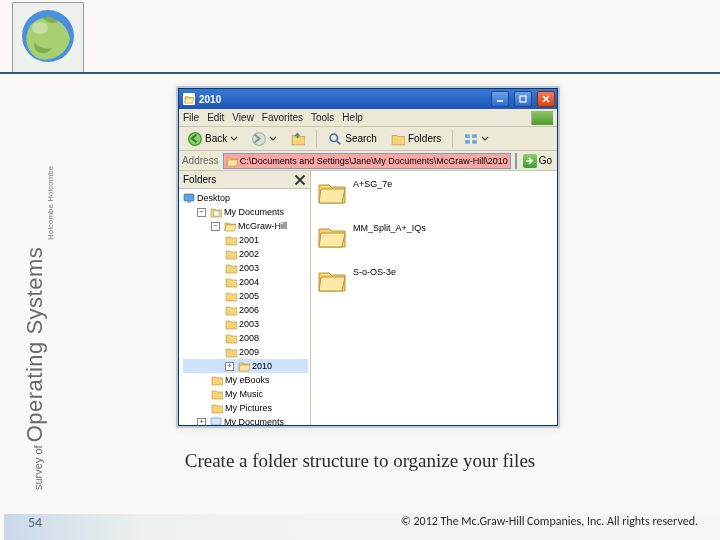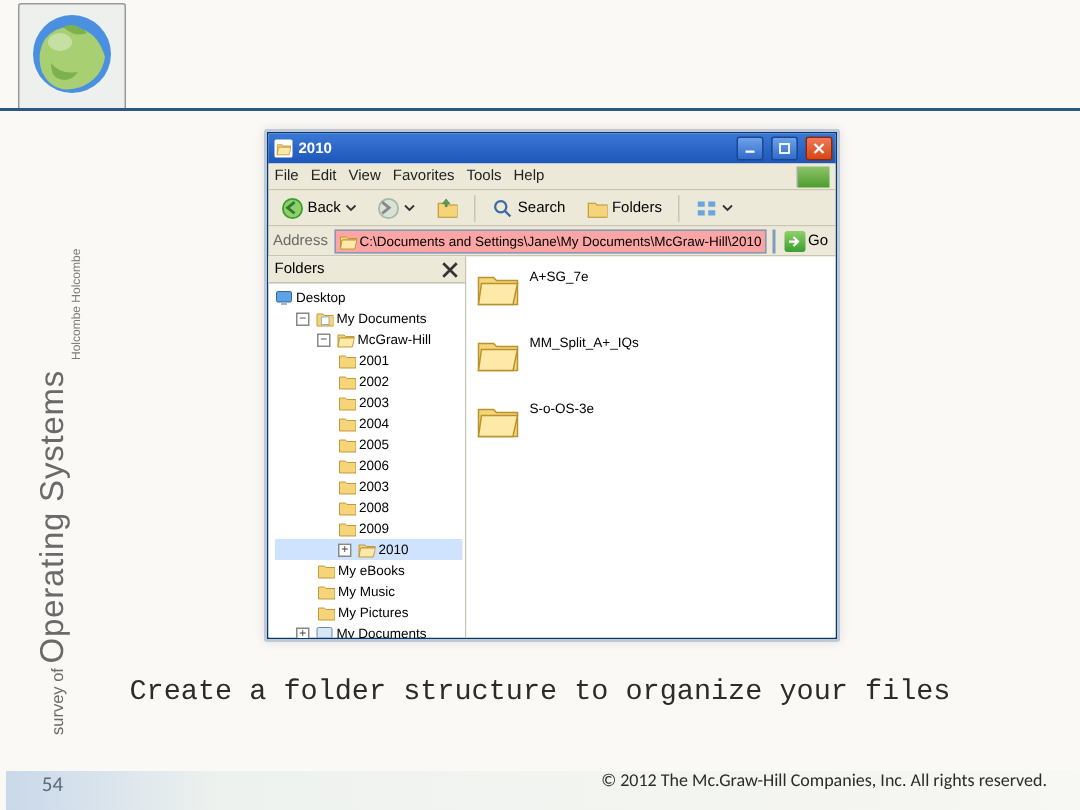--- a/index.html
+++ b/index.html
@@ -65,21 +65,21 @@
   .ticon{width:12px;height:12px;flex:0 0 12px}
   .tlabel{font-size:9px}
   .sel{background:#cfe3ff}
 
   .content-pane{flex:1;background:#fff;padding:8px 6px}
   .fitem{display:flex;align-items:flex-start;gap:6px;height:36px;margin-bottom:8px}
   .fitem .big-folder{width:30px;height:26px}
   .fitem .flabel{font-size:9px}
 
   
-  .caption{position:absolute;left:0;width:100%;top:450px;text-align:center;font-family:Liberation Mono, monospace;font-size:19px;color:#2b2b2b}
+  .caption{position:absolute;left:0;width:100%;top:450px;text-align:center;font-family:Liberation Serif, serif;font-size:19px;color:#2b2b2b}
   .footer-bar{position:absolute;left:4px;bottom:0;width:100%;height:26px;display:flex;align-items:flex-start;background:linear-gradient(90deg,#c9d8ea 0%, #eef2ee 20%, #f7f7f3 100%)}
   .pagenum{width:62px;text-align:center;color:#5a6a7a;font-size:14px;font-family:Calibri,Arial,sans-serif}
   .copyright{flex:1;text-align:right;padding-right:26px;color:#2b2b2b;font-size:12px;font-family:Calibri,Arial,sans-serif}
 
   
 </style>
 </head>
 <body>
 
 <svg width="0" height="0" style="position:absolute">

